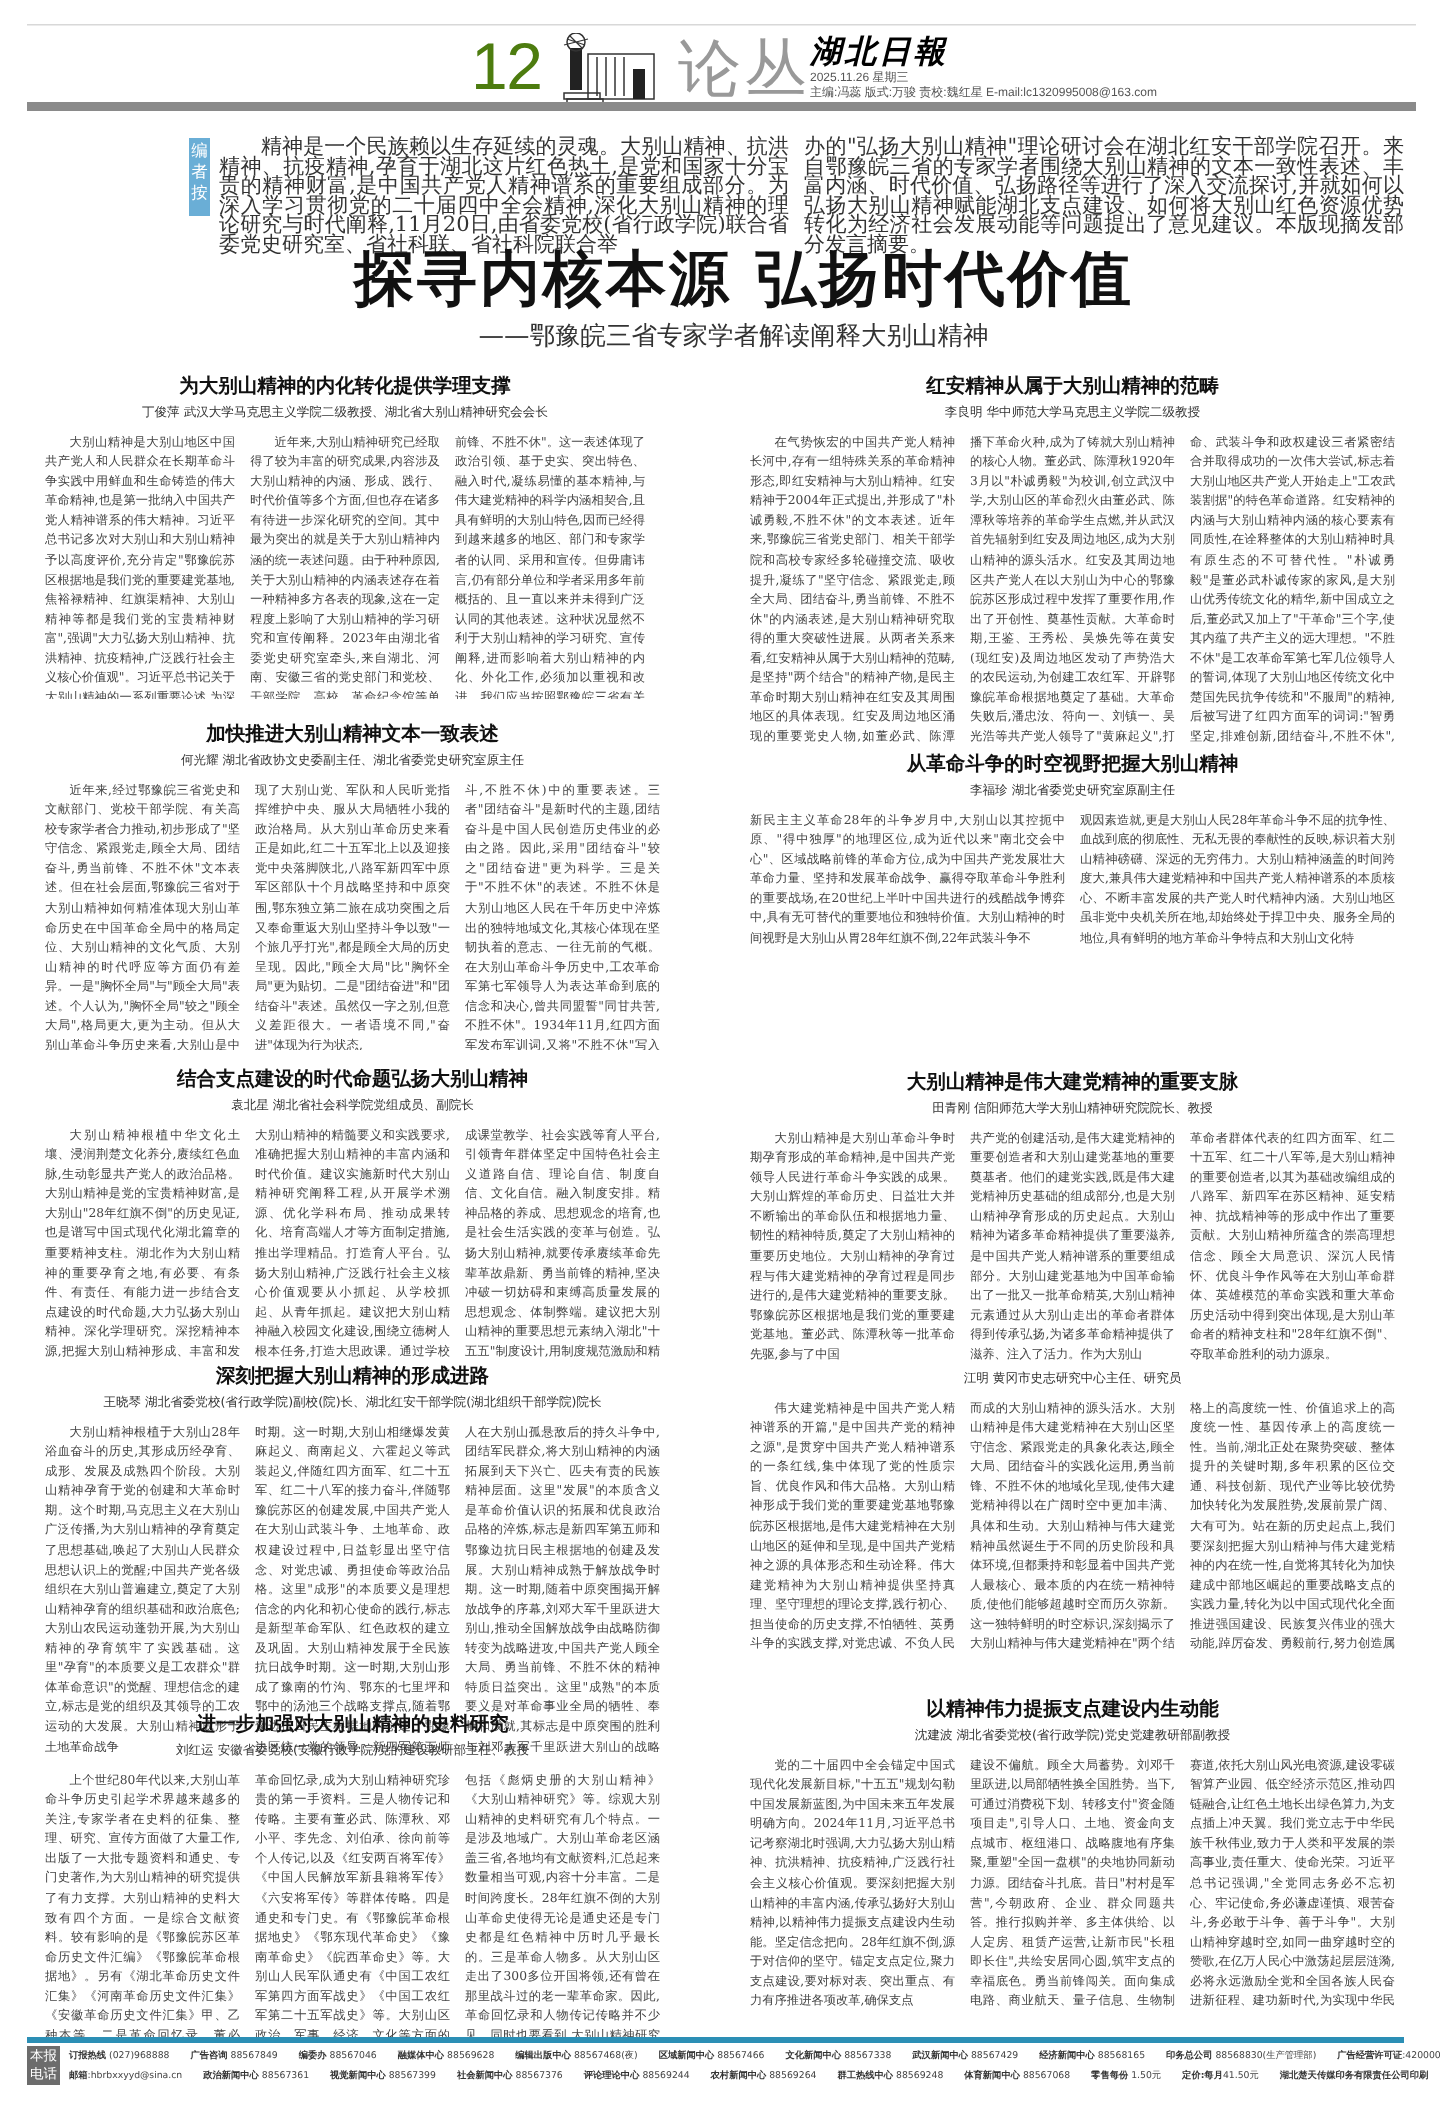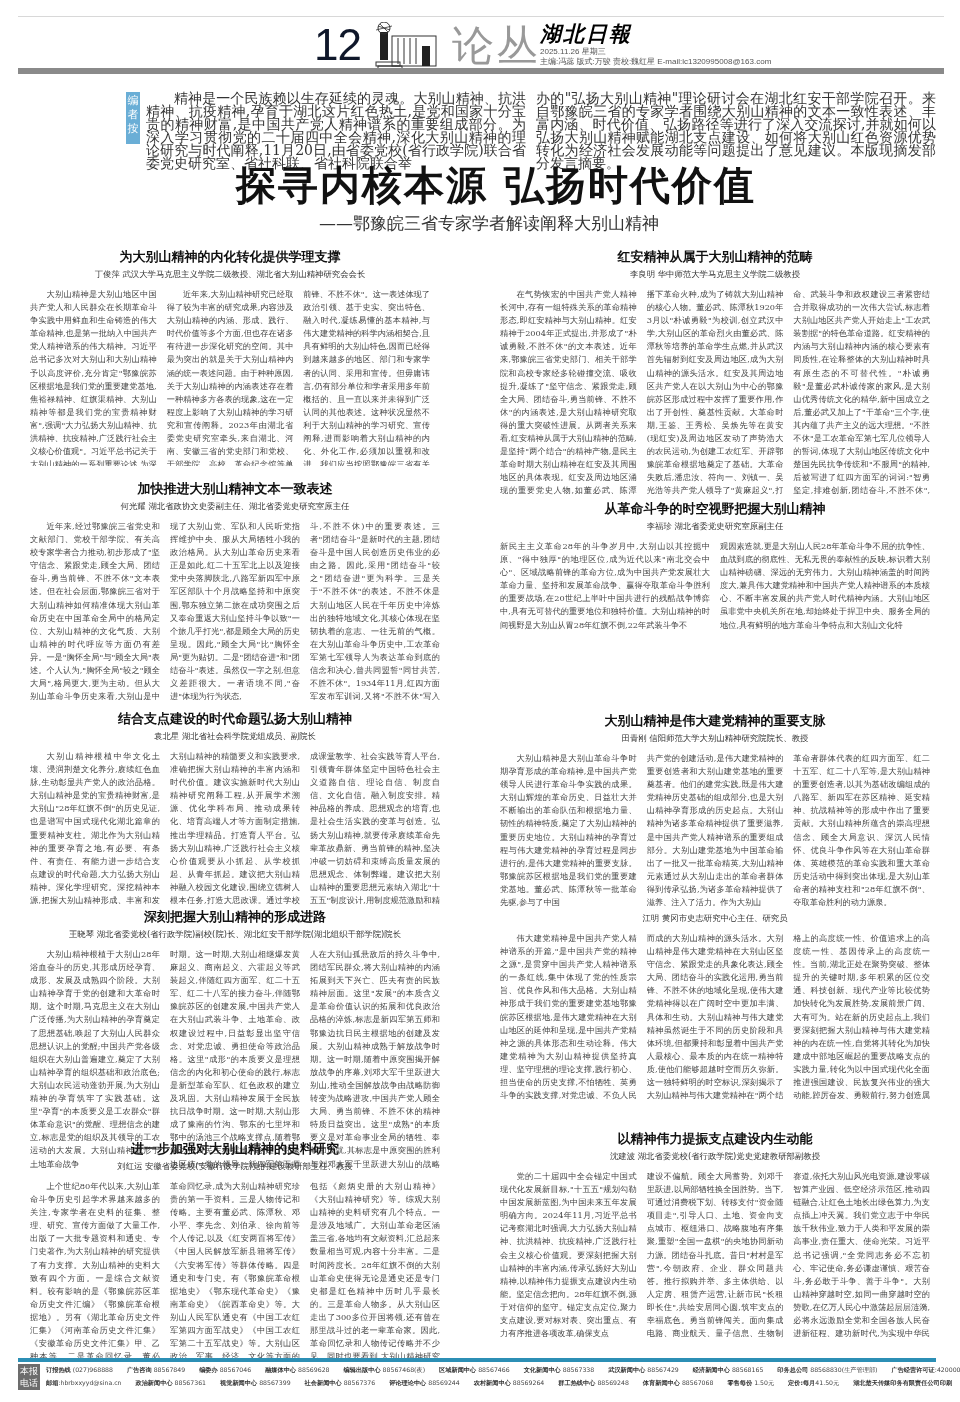--- a/index.html
+++ b/index.html
@@ -3,21 +3,21 @@
 <meta charset="utf-8">
 <style>
   * { box-sizing: border-box; margin: 0; padding: 0; }
   html, body { width: 960px; height: 1402px; background: #ffffff; overflow: hidden; }
   body { font-family: "DejaVu Serif", "Liberation Serif", serif; color: #222; position: relative; }
 
   
   .masthead { position: absolute; left: 18px; top: 16px; width: 926px; height: 58px; }
   .masthead .top-rule { position: absolute; left: 0; top: 0; width: 100%; height: 1px; background: #d8d8d8; }
   .masthead .bottom-rule { position: absolute; left: 0; top: 52px; width: 100%; height: 6px; background: #8a8a8a; }
-  .page-num { position: absolute; left: 296px; top: 4px; font-family: "Liberation Sans", sans-serif; font-size: 44px; font-weight: 300; color: #0f172a; letter-spacing: -1px; }
+  .page-num { position: absolute; left: 296px; top: 4px; font-family: "Liberation Sans", sans-serif; font-size: 44px; font-weight: 300; color: #4d7c0f; letter-spacing: -1px; }
   .illus { position: absolute; left: 356px; top: 6px; width: 66px; height: 50px; }
   .section-name { position: absolute; left: 434px; top: 2px; font-family: "DejaVu Sans", sans-serif; font-size: 42px; color: #999; letter-spacing: 2px; }
   .paper-logo { position: absolute; left: 522px; top: 4px; font-family: "DejaVu Serif", serif; font-size: 21px; font-weight: bold; color: #000000; font-style: italic; letter-spacing: 2px; }
   .meta1 { position: absolute; left: 522px; top: 30px; font-family: "Liberation Sans", sans-serif; font-size: 8px; color: #555; }
   .meta2 { position: absolute; left: 522px; top: 40px; font-family: "Liberation Sans", sans-serif; font-size: 8px; color: #555; white-space: nowrap; }
 
   
   .note { position: absolute; left: 126px; top: 92px; width: 820px; height: 54px; }
   .note .tag { position: absolute; left: 0; top: 0; width: 14px; height: 52px; background: #6aaed6; color: #fff; font-family: "DejaVu Sans", sans-serif; font-size: 11px; line-height: 14px; text-align: center; padding-top: 2px; }
   .note .text { position: absolute; top: 0; font-size: 14px; line-height: 13px; color: #333; text-align: justify; text-indent: 2em; }

